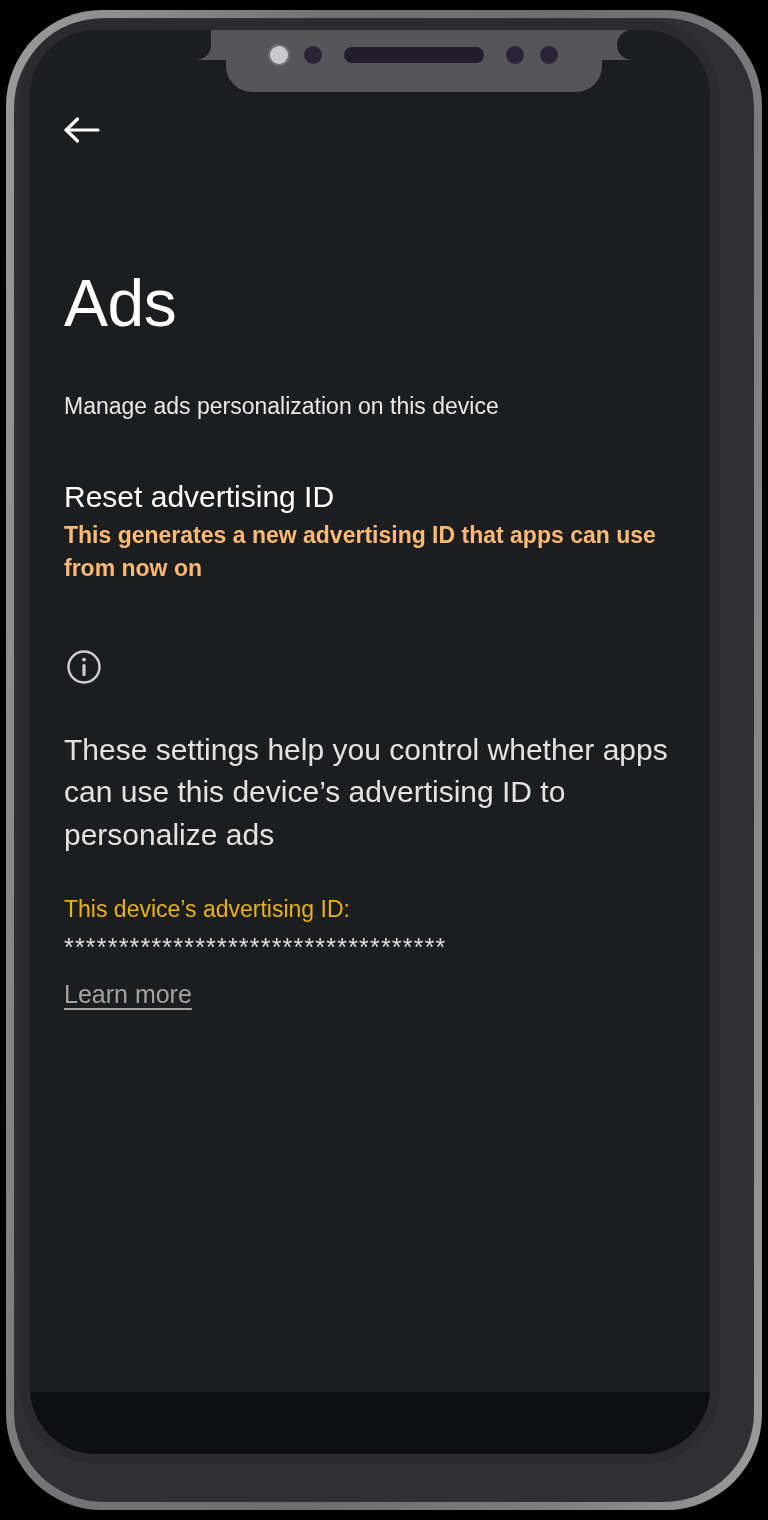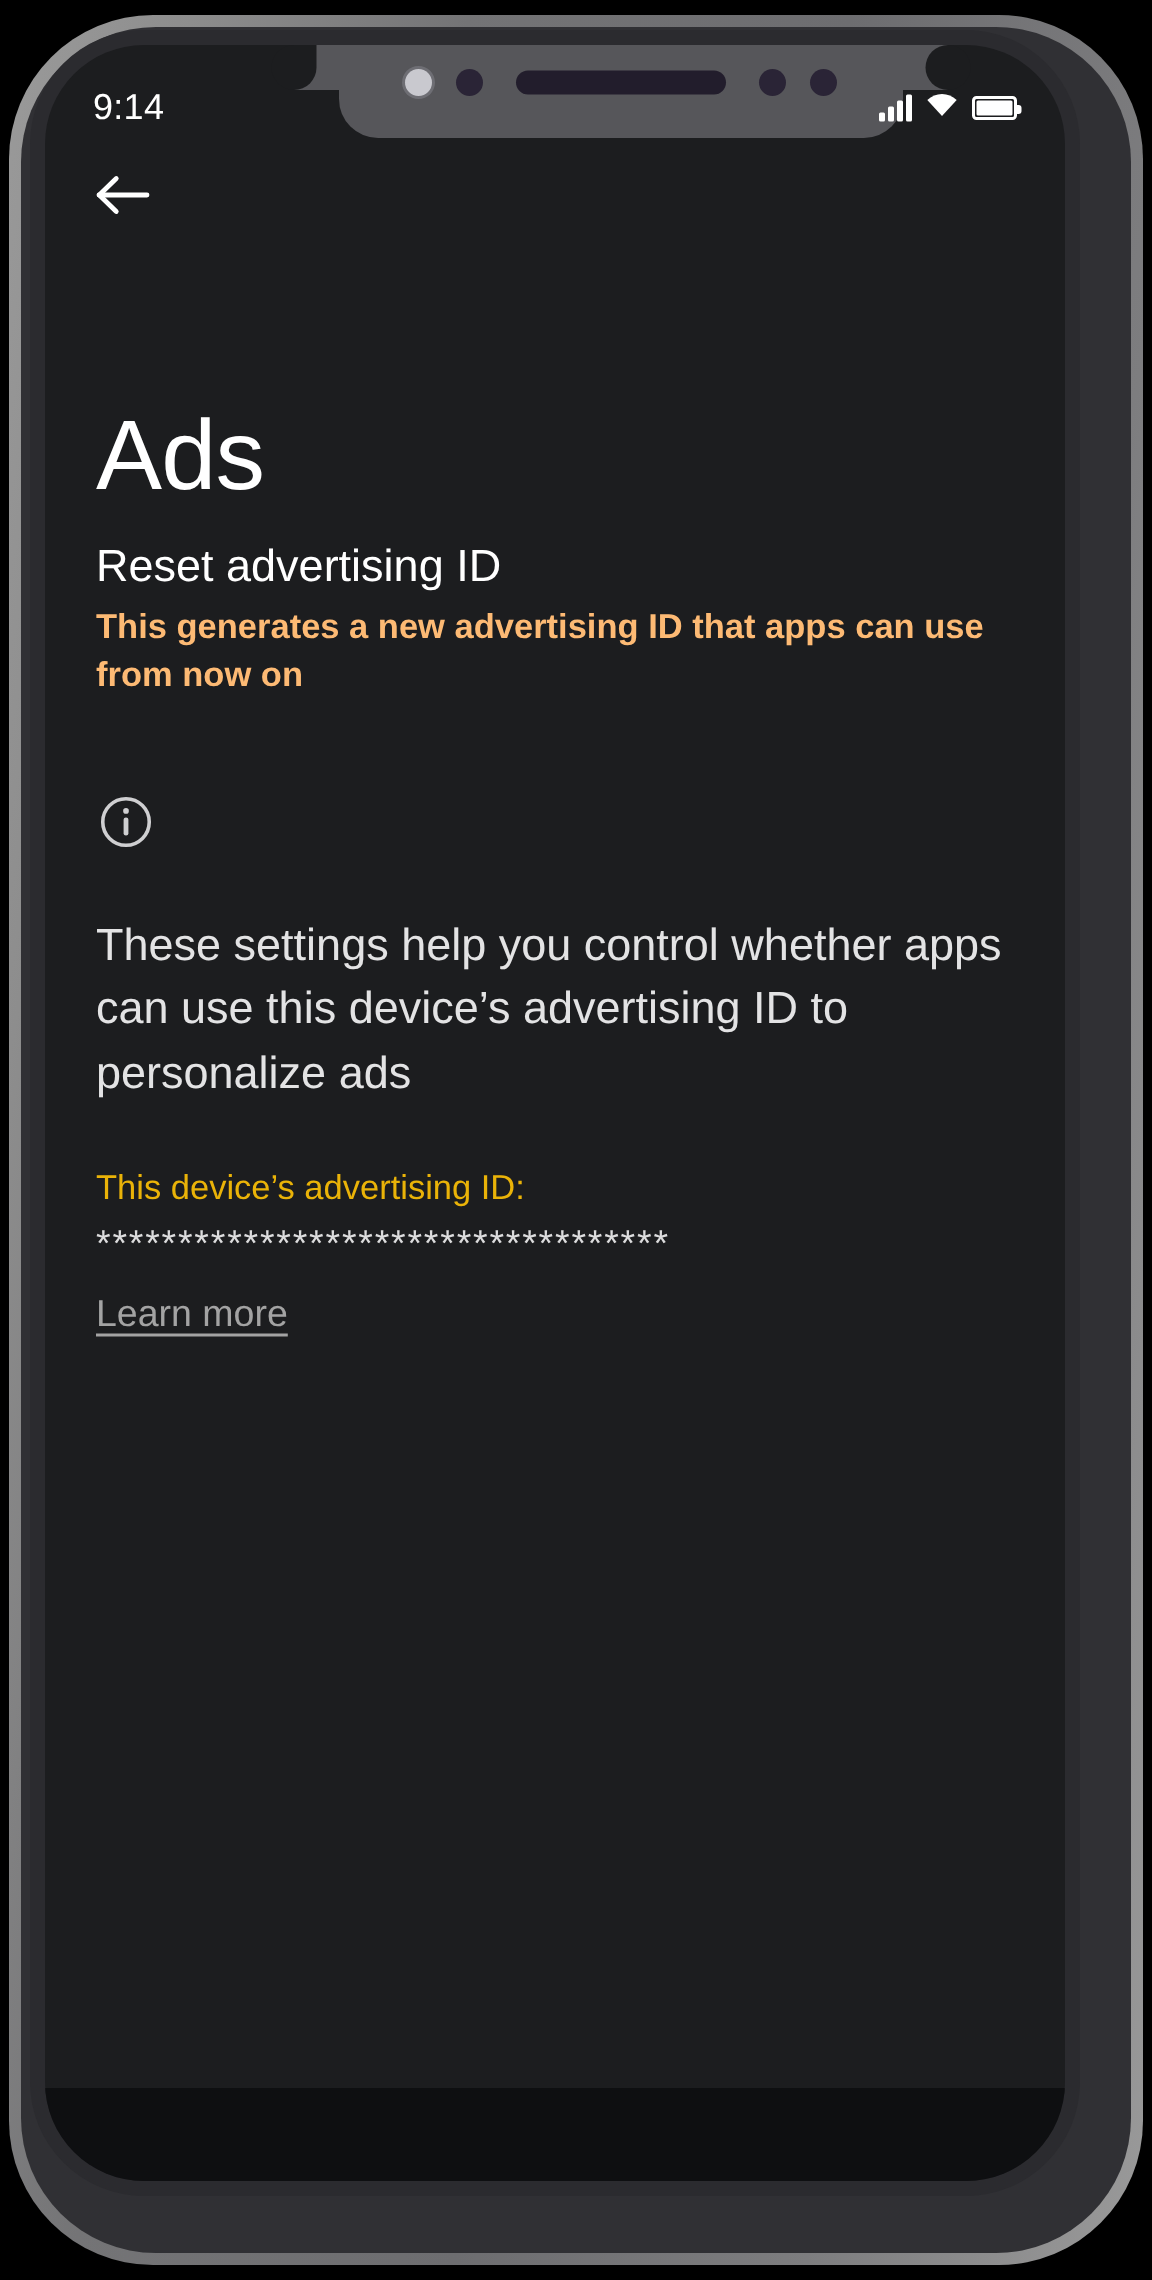--- a/index.html
+++ b/index.html
@@ -252,21 +252,21 @@
 
   .subtitle {
     color: #e9e9ea;
     font-size: 23px;
     font-weight: 400;
     margin-top: 56px;
     line-height: 1.3;
   }
 
   .section {
-    margin-top: 25px;
+    margin-top: 58px;
   }
   .section-title {
     color: #ffffff;
     font-size: 30px;
     font-weight: 400;
     line-height: 1.15;
     margin: 0;
     cursor: pointer;
   }
   .section-desc {
@@ -333,55 +333,37 @@
     <div class="notch">
       <div class="notch-items">
         <span class="notch-dot camera"></span>
         <span class="notch-dot"></span>
         <span class="notch-speaker"></span>
         <span class="notch-dot"></span>
         <span class="notch-dot"></span>
       </div>
     </div>
 
-    <div class="status-bar">
-      <div class="status-time">9:14</div>
-      <div class="status-icons">
-        <span class="signal-bars">
-          <i></i>
-            <i></i>
-            <i></i>
-            <i></i>
-        </span>
-        <span>
-          <svg width="24" height="19" viewBox="0 0 24 19" fill="none">
-            <path d="M12 17.4 L2.2 6.6 C5 4.0 8.4 2.6 12 2.6 C15.6 2.6 19 4.0 21.8 6.6 Z" fill="#ffffff"></path>
-          </svg>
-        </span>
-        <span class="battery">
-            <span></span>
-          </span>
-      </div>
-    </div>
 
     <div class="app">
 
       <div class="back-row">
         <span class="back-arrow">
           <svg width="38" height="30" viewBox="0 0 38 30" fill="none">
             <path d="M3 15 H35" stroke="#ffffff" stroke-width="3.2" stroke-linecap="round"></path>
             <path d="M14.5 4 L3.2 15 L14.5 26" stroke="#ffffff" stroke-width="3.2" stroke-linecap="round" stroke-linejoin="round" fill="none"></path>
           </svg>
         </span>
       </div>
 
       <div class="content">
 
         <h1 class="page-title">Ads</h1>
 
+        <div class="subtitle">Manage ads personalization on this device</div>
 
         <div class="section">
           <div class="section-title">Reset advertising ID</div>
           <p class="section-desc">This generates a new advertising ID that apps can use from now on</p>
         </div>
 
         <div class="section">
         </div>
 
         <div class="info-icon-wrap">

